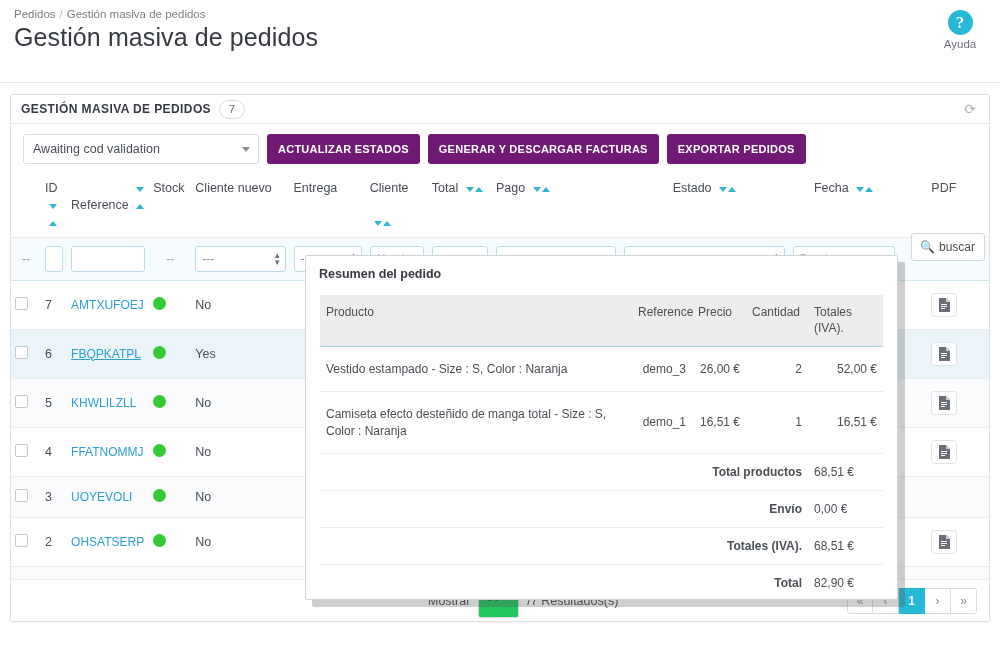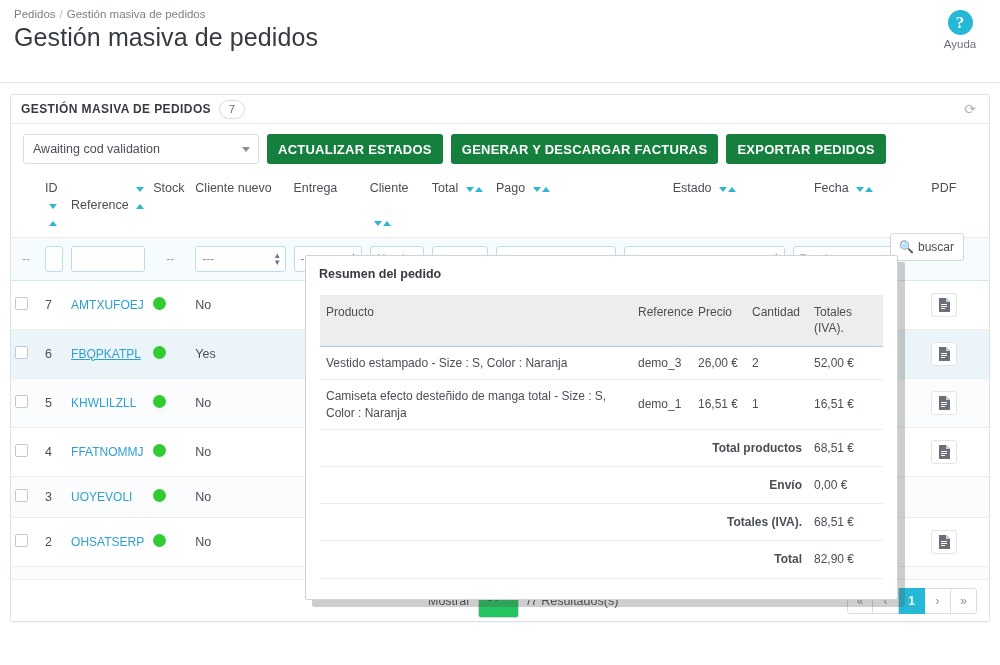--- a/index.html
+++ b/index.html
@@ -66,22 +66,22 @@
     width: 236px; height: 30px; border:1px solid #d9dde1; border-radius:3px;
     background:#fff; font-size:12.5px; color:#4a4f56; padding: 0 24px 0 9px;
     position:relative; line-height:28px; white-space:nowrap; overflow:hidden;
   }
   .status-select .caret {
     position:absolute; right:8px; top:12px;
     border-left:4px solid transparent; border-right:4px solid transparent;
     border-top:5px solid #8a8f96;
   }
   .btn-primary {
-    height:30px; background:#15803d; color:#fff; border:0; border-radius:3px;
-    font-size:13px; font-weight:bold; letter-spacing:.25px; padding: 0 11px;
+    height:30px; background:#701a75; color:#fff; border:0; border-radius:3px;
+    font-size:11px; font-weight:bold; letter-spacing:.25px; padding: 0 11px;
     margin-left: 8px; cursor:pointer; font-family:"Liberation Sans", sans-serif;
     text-transform:uppercase; white-space:nowrap;
   }
 
   
   table.grid { width:100%; border-collapse: collapse; table-layout: fixed; }
   table.grid th {
     font-size: 12.5px; font-weight:400; color:#4a4f56; text-align:left;
     padding: 8px 4px 6px 4px; vertical-align: top; line-height:1.35;
     border-bottom: 1px solid #e9ebee;
@@ -153,24 +153,24 @@
   .popup-title {
     font-size:12.5px; font-weight:bold; color:#363a41; padding: 11px 0 10px 13px;
   }
   table.ptab { width: 563px; margin: 4px auto; border-collapse:collapse; table-layout:fixed; }
   table.ptab th {
     background:#ededed; color:#4a4f56; font-size:12px; font-weight:400; text-align:left;
     padding: 10px 6px; vertical-align:top; line-height:1.3;
     border-bottom:1px solid #a9cfdf;
   }
   table.ptab td {
-    font-size:12px; color:#4a4f56; padding: 8px 6px; vertical-align:middle;
+    font-size:12px; color:#4a4f56; padding: 14px 6px; vertical-align:middle;
     border-bottom:1px solid #ececec; line-height:1.35;
   }
-  table.ptab td.num { text-align:left; }
+  table.ptab td.num { text-align:right; }
   .tot-label { text-align:right; font-weight:bold; color:#3d4249; font-size:12px; }
   .tot-val { font-size:12px; color:#4a4f56; }
   tr.tot td { border-bottom:1px solid #ececec; padding: 10px 6px; }
   tr.tot-last td { border-bottom:1px solid #ececec; }
 
   
   .table-footer {
     position:absolute; left:0; right:0; bottom:0; height:42px;
     display:flex; align-items:center; padding: 0 12px;
     border-top:1px solid #eceef0; background:#fff;
@@ -443,21 +443,21 @@
           <td></td>
           <td></td>
           <td></td>
           <td></td>
           <td></td>
           <td style="text-align:center"></td>
         </tr>
       </tbody>
   </table>
 
-  <button class="btn-search" style="position:absolute; right:25px; top:138px;">
+  <button class="btn-search" style="position:absolute; right:4px; top:138px;">
     <span>🔍</span>
     <span>buscar</span>
   </button>
 
   <div class="table-footer">
     <div class="showing" style="margin-left:405px">
       <span>Mostrar</span>
       <span class="per-page"><span>50</span><span class="caret"></span></span>
       <span>/7 Resultados(s)</span>
     </div>

